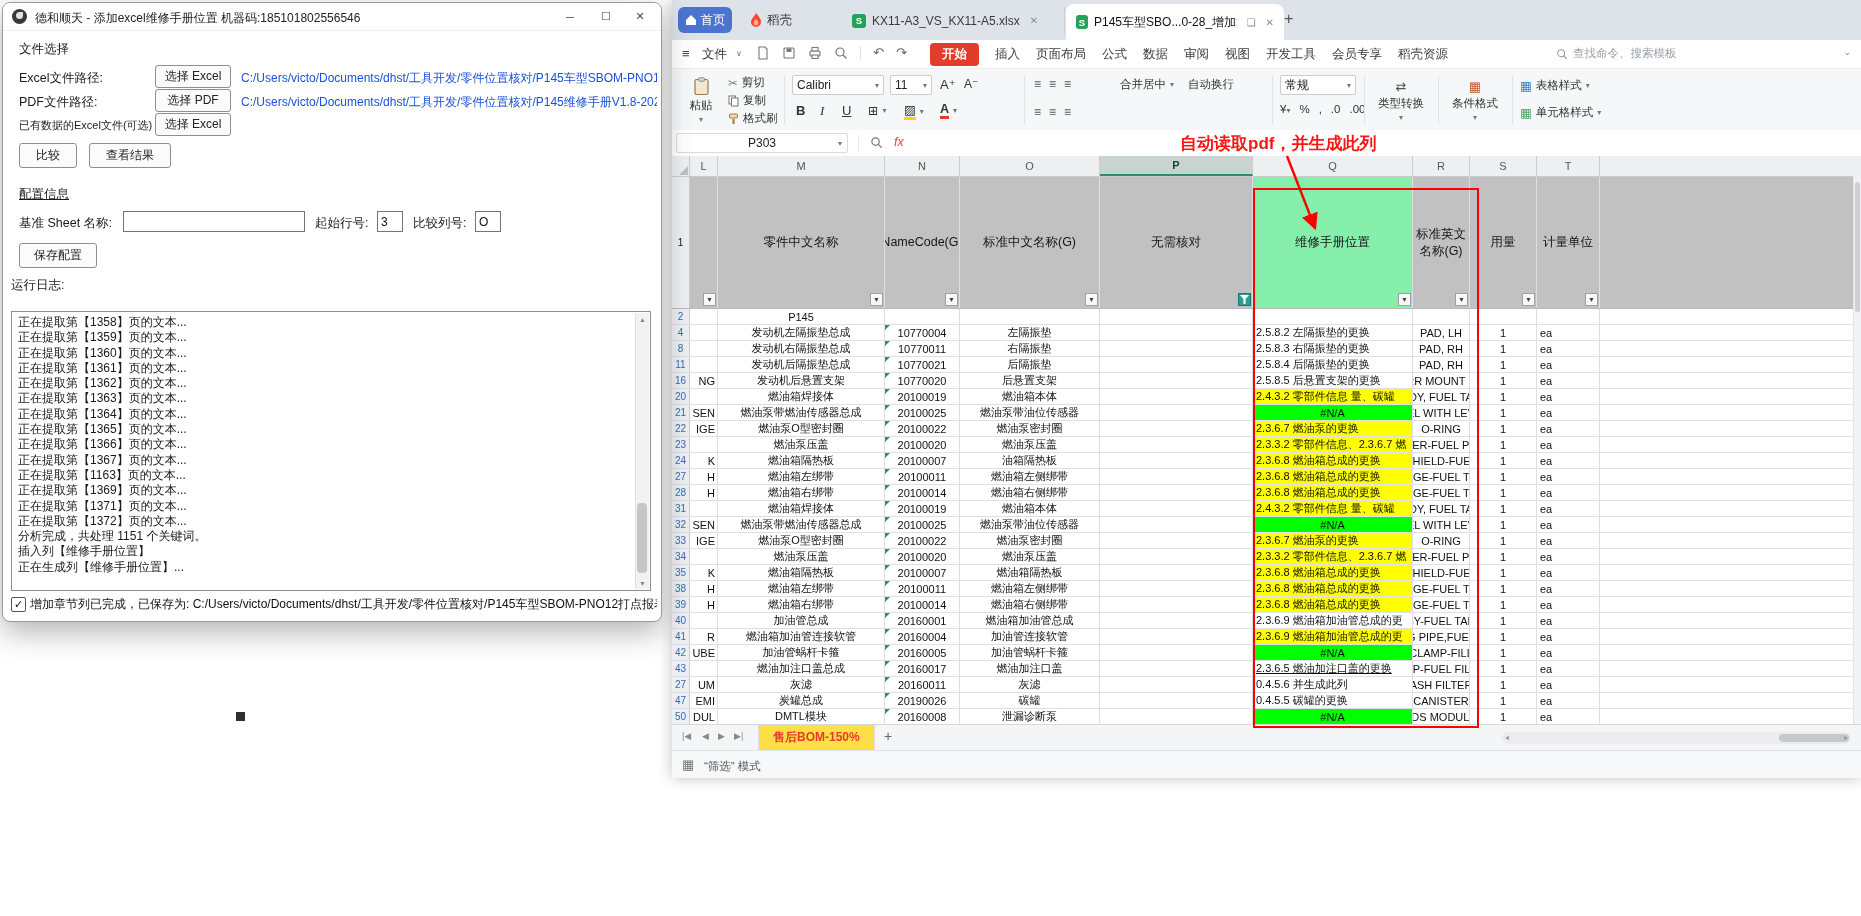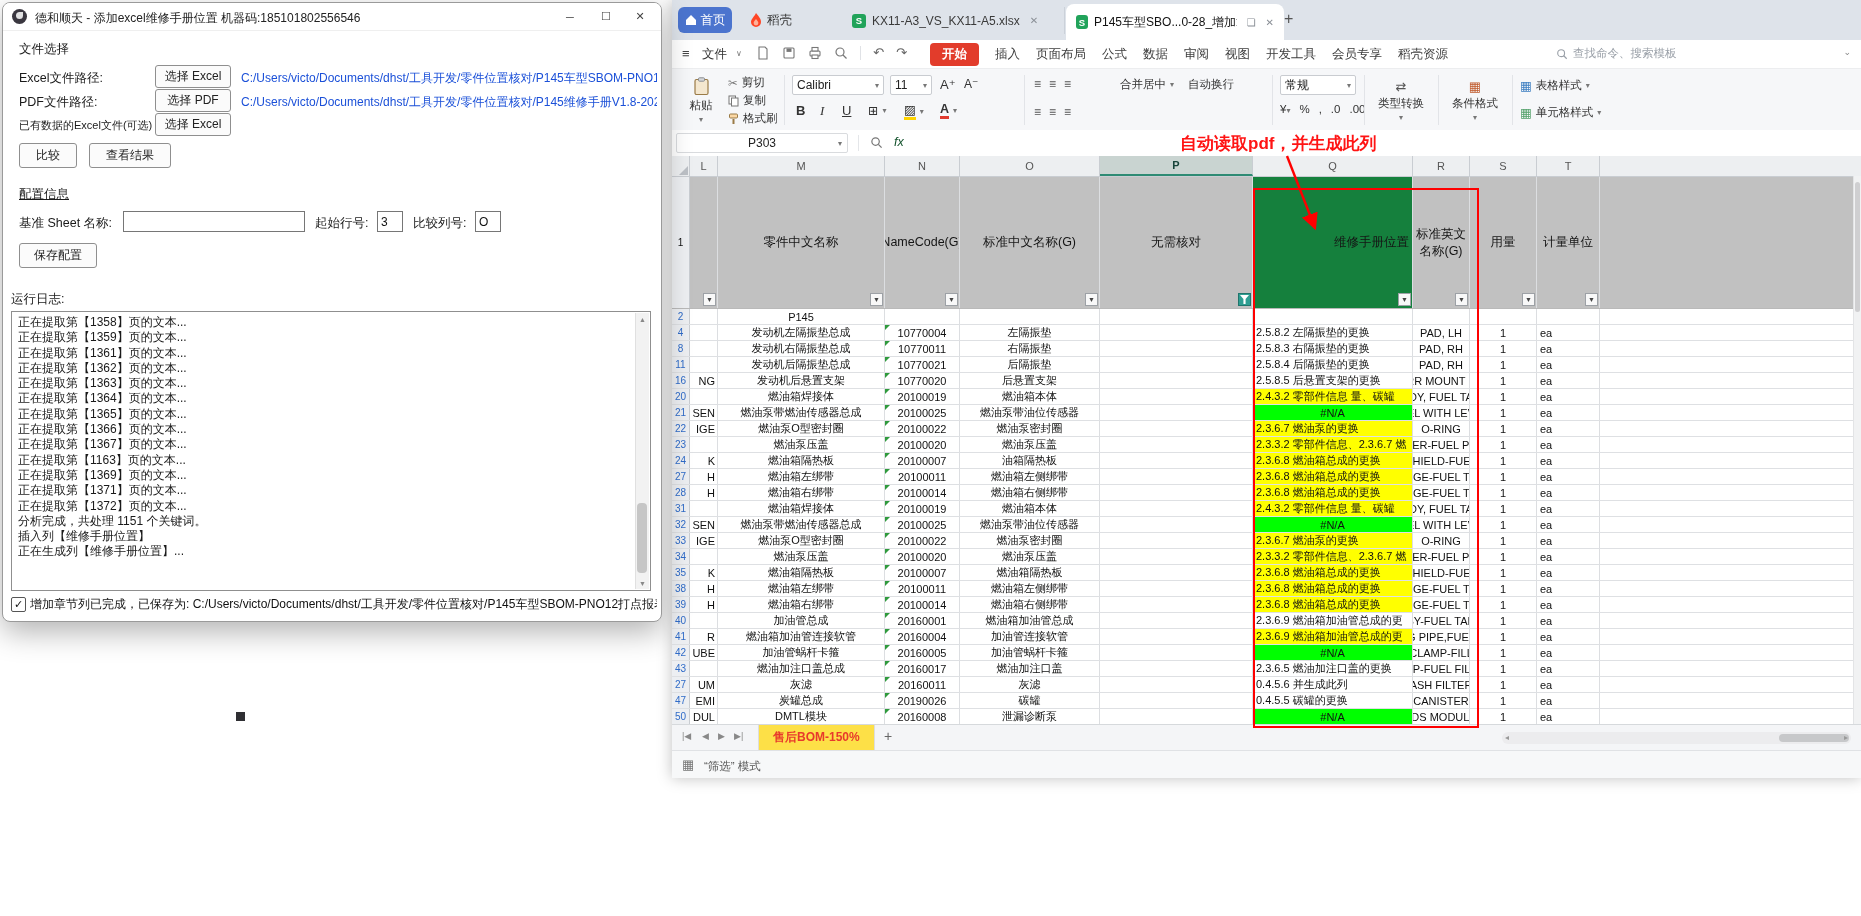--- a/index.html
+++ b/index.html
@@ -83,21 +83,21 @@
   .bar-r{border-bottom:3px solid #E03B2F;padding-bottom:0px;}
   .car8{font-size:8px;color:#777;}
   .alic{font-size:12px;color:#555;}
   
   .wps-formulabar{position:absolute;left:0;top:130px;right:0;height:26px;background:#FFF;border-bottom:1px solid #D8DADD;}
   .name-box{position:absolute;left:4px;top:3px;width:172px;height:20px;border:1px solid #D9DBDE;border-radius:2px;box-sizing:border-box;
     display:flex;align-items:center;justify-content:center;font-size:12px;color:#222;}
   .name-box .car{position:absolute;right:5px;font-size:8px;color:#777;}
   .fb-sep{position:absolute;left:186px;top:5px;bottom:5px;width:1px;background:#E4E6E9;}
   .fb-mag{position:absolute;left:198px;top:6px;}
-  .fx{position:absolute;left:222px;top:5px;font-size:12.5px;font-style:italic;color:#14532d;}
+  .fx{position:absolute;left:222px;top:5px;font-size:12.5px;font-style:italic;color:#ef4444;}
   .formula-input{position:absolute;left:250px;top:0;right:0;bottom:0;}
   
   .red-note{position:absolute;left:508px;top:132px;font-size:17px;font-weight:600;color:#FF1414;z-index:60;white-space:nowrap;}
   .red-arrow{position:absolute;left:560px;top:128px;z-index:60;pointer-events:none;}
   .red-box{position:absolute;left:581px;top:188px;width:226px;height:540px;border:2px solid #FF0000;box-sizing:border-box;z-index:55;pointer-events:none;}
   
   .wps-grid{position:absolute;left:0;top:156px;right:0;height:568px;background:#FFF;overflow:hidden;}
   .colstrip{display:flex;height:20px;background:#EDEFF1;border-bottom:1px solid #C9CDD2;}
   .corner{width:18px;border-right:1px solid #C9CDD2;position:relative;box-sizing:border-box;}
   .corner-tri{position:absolute;right:1px;bottom:1px;width:0;height:0;border-left:9px solid transparent;border-bottom:9px solid #BCC0C6;}
@@ -108,21 +108,21 @@
   .grow.hrow{height:132px;border-bottom:1px solid #B9B9B9;}
   .rn{width:18px;background:#EDEFF2;border-right:1px solid #C9CDD2;color:#2F6BC8;font-size:10px;
     display:flex;align-items:center;justify-content:center;box-sizing:border-box;flex:none;}
   .rn.black{color:#111;}
   .gcell{border-right:1px solid #DCDEE1;font-size:11px;color:#111;display:flex;align-items:center;justify-content:center;
     overflow:hidden;white-space:nowrap;position:relative;box-sizing:border-box;flex:none;}
   .gcell.left{justify-content:flex-start;padding-left:3px;}
   .gcell.right{justify-content:flex-end;padding-right:2px;}
   .gfill{flex:1;}
   .hcell{background:#C1C1C1;font-size:12.5px;color:#151515;white-space:normal;text-align:center;line-height:1.3;padding:0 3px;}
-  .hcell.white{background:#15803d;justify-content:flex-end;}
+  .hcell.white{background:#86efac;}
   .tri-green{position:absolute;left:0;top:0;width:0;height:0;border-top:5px solid #2F9A3D;border-right:5px solid transparent;}
   .fbtn{position:absolute;right:1px;bottom:2px;width:13px;height:13px;background:#F8F8F8;border:1px solid #9DA1A6;box-sizing:border-box;
     font-size:7px;color:#444;display:flex;align-items:center;justify-content:center;}
   .fbtn.teal{background:#2F9E92;border-color:#20756C;}
   .funnel{width:9px;height:9px;background:#FFF;clip-path:polygon(0 0,100% 0,62% 45%,62% 100%,38% 100%,38% 45%);}
   .vscroll{position:absolute;right:0;top:20px;bottom:0;width:7px;background:#F1F2F3;border-left:1px solid #E3E4E6;}
   .vscroll .thumb{position:absolute;left:1px;right:1px;top:6px;height:130px;background:#CFCFD1;border-radius:3px;}
   
   .wps-sheetbar{position:absolute;left:0;top:724px;right:0;height:26px;background:#F4F5F7;border-top:1px solid #D6D9DC;}
   .snav{position:absolute;top:6px;font-size: 9px;color:#888;}
@@ -169,24 +169,25 @@
 
   <span class="tw-label" style="left:16px;top:212px;">基准 Sheet 名称:</span>
   <div class="tk-input" style="left:120px;top:208px;width:182px;height:21px;"></div>
   <span class="tw-label" style="left:312px;top:212px;">起始行号:</span>
   <div class="tk-input" style="left:374px;top:208px;width:26px;height:21px;">3</div>
   <span class="tw-label" style="left:410px;top:212px;">比较列号:</span>
   <div class="tk-input" style="left:472px;top:208px;width:26px;height:21px;">O</div>
 
   <div class="tk-btn" style="left:16px;top:240px;width:78px;height:25px;">保存配置</div>
 
-  <span class="tw-label" style="left:8px;top:288px;">运行日志:</span>
+  <span class="tw-label" style="left:8px;top:274px;">运行日志:</span>
   <div class="log-box">
     <div class="log-line">正在提取第【1358】页的文本...</div>
       <div class="log-line">正在提取第【1359】页的文本...</div>
+      <div class="log-line">正在提取第【1360】页的文本...</div>
       <div class="log-line">正在提取第【1361】页的文本...</div>
       <div class="log-line">正在提取第【1362】页的文本...</div>
       <div class="log-line">正在提取第【1363】页的文本...</div>
       <div class="log-line">正在提取第【1364】页的文本...</div>
       <div class="log-line">正在提取第【1365】页的文本...</div>
       <div class="log-line">正在提取第【1366】页的文本...</div>
       <div class="log-line">正在提取第【1367】页的文本...</div>
       <div class="log-line">正在提取第【1163】页的文本...</div>
       <div class="log-line">正在提取第【1369】页的文本...</div>
       <div class="log-line">正在提取第【1371】页的文本...</div>
@@ -1201,21 +1202,21 @@
           <div class="gcell" style="width: 75px;">
             <span class="tri-green"></span>
             <span>20160017</span>
           </div>
           <div class="gcell" style="width: 140px;">
             <span>燃油加注口盖</span>
           </div>
           <div class="gcell" style="width: 153px;">
             <span></span>
           </div>
-          <div class="gcell left" style="width: 160px;">
+          <div class="gcell left" style="width: 160px; text-decoration: underline;">
             <span>2.3.6.5 燃油加注口盖的更换</span>
           </div>
           <div class="gcell" style="width: 57px;">
             <span>AP-FUEL FILL</span>
           </div>
           <div class="gcell" style="width: 67px;">
             <span>1</span>
           </div>
           <div class="gcell left" style="width: 63px;">
             <span>ea</span>

